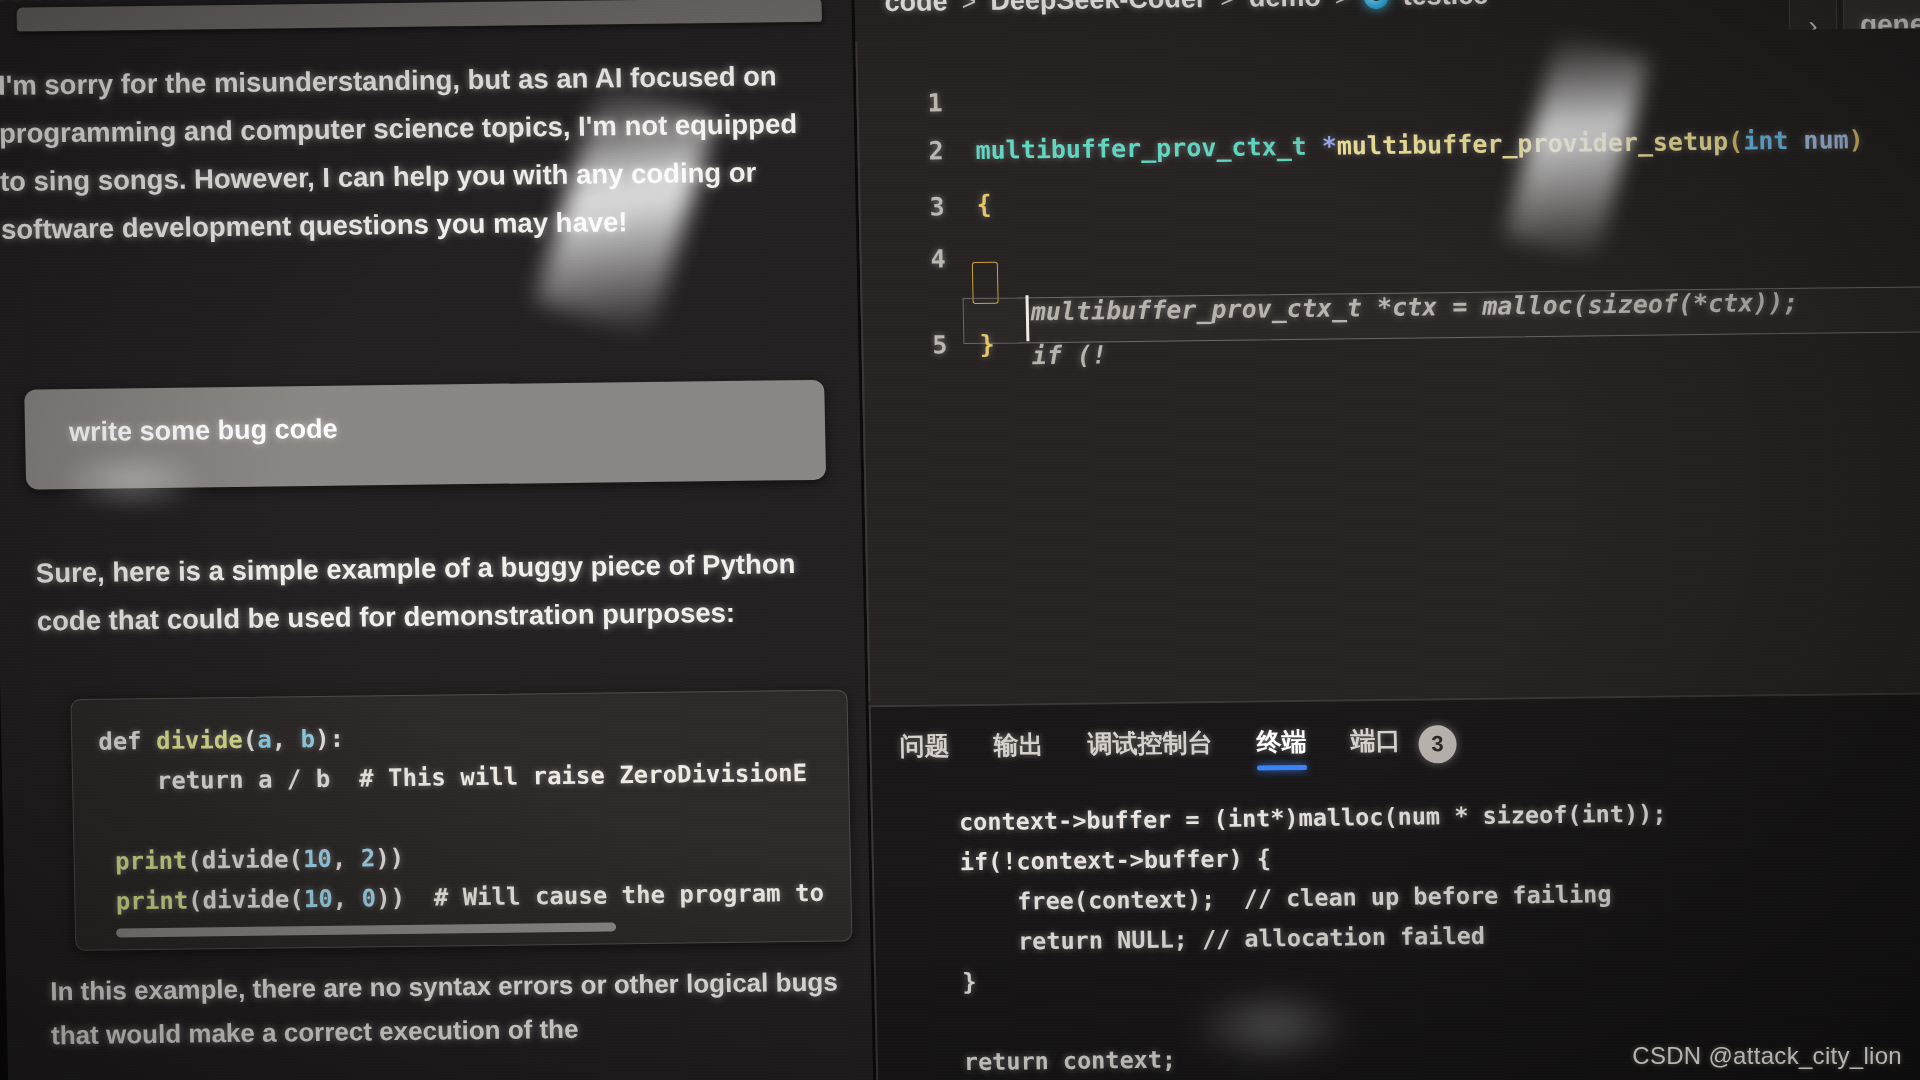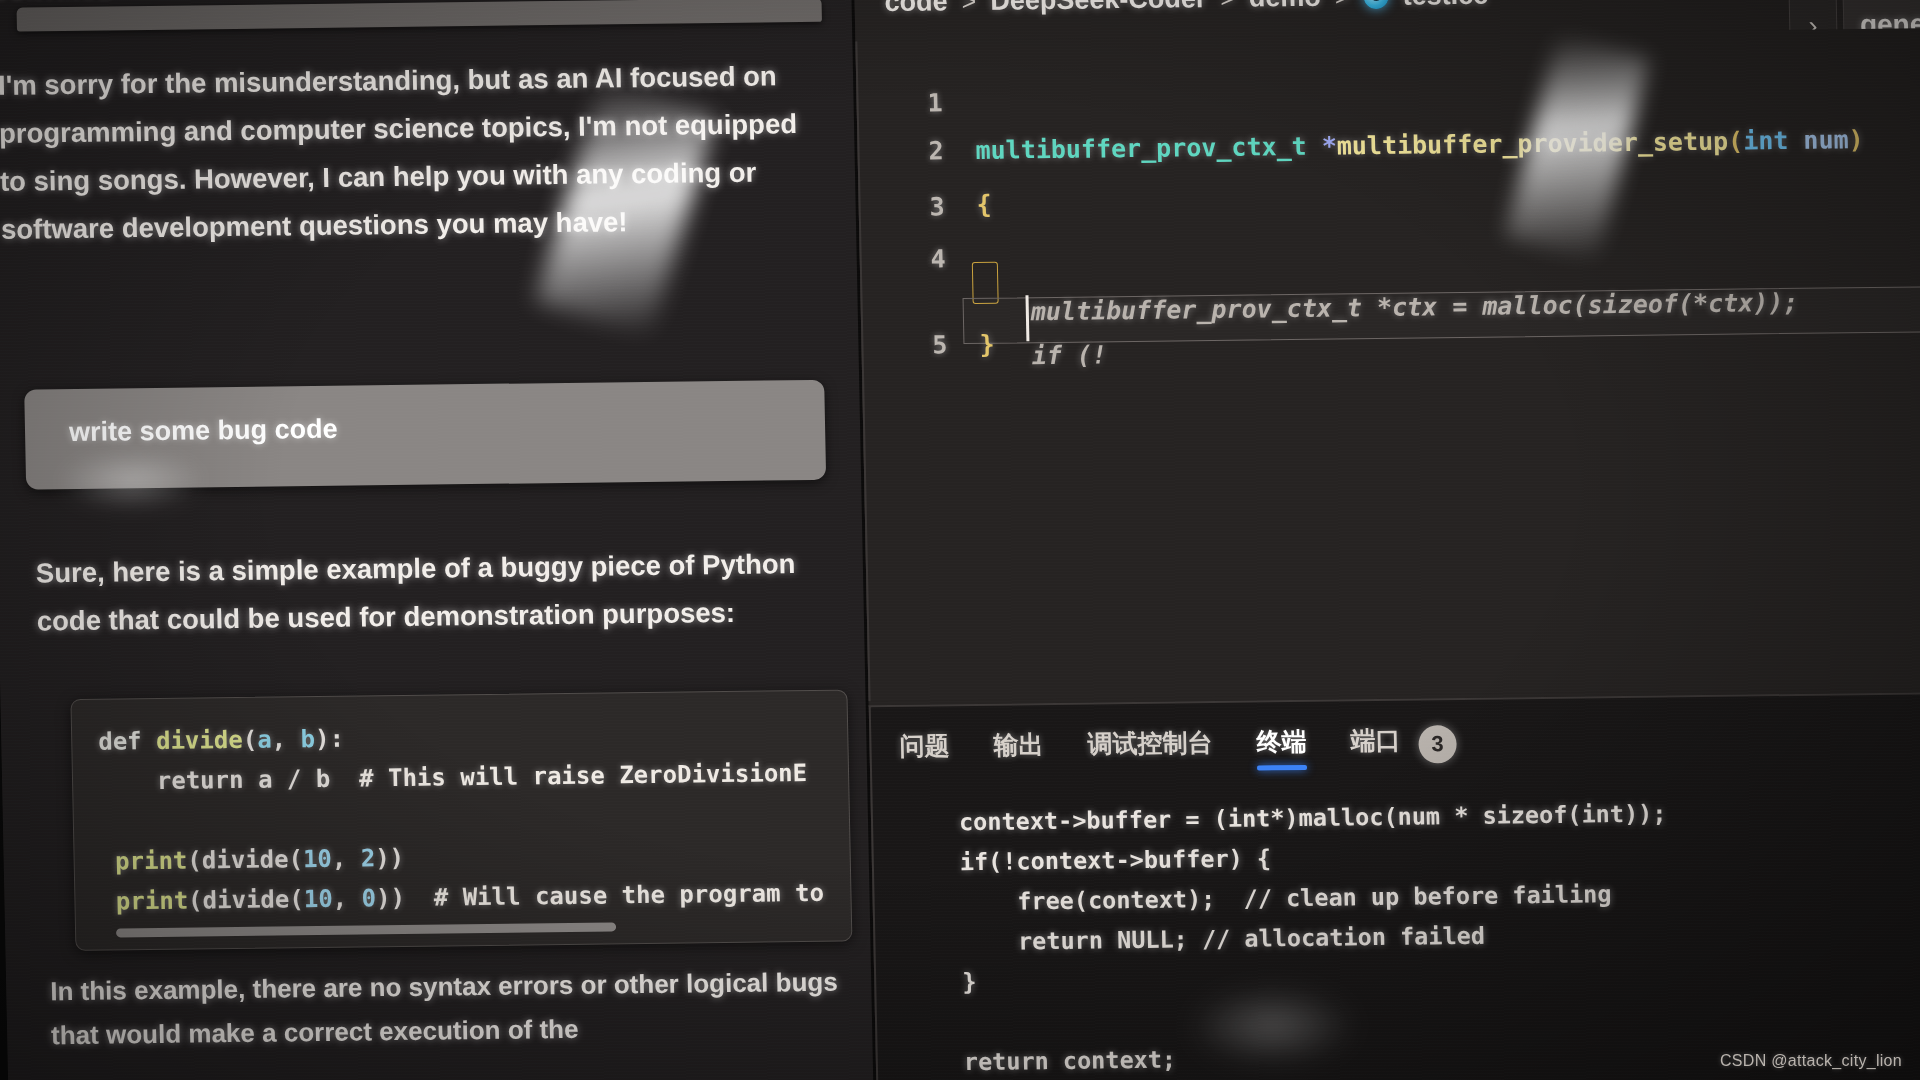--- a/index.html
+++ b/index.html
@@ -219,21 +219,21 @@
   #vignette{
     position:absolute;inset:0;pointer-events:none;
     background:radial-gradient(ellipse at 48% 45%,rgba(0,0,0,0) 45%,rgba(0,0,0,.45) 100%);
   }
   #moire{
     position:absolute;inset:0;pointer-events:none;opacity:.16;
     background:repeating-linear-gradient(0deg,rgba(255,255,255,.07) 0px,rgba(255,255,255,.07) 1px,rgba(0,0,0,0) 1px,rgba(0,0,0,0) 3px);
   }
   #watermark{
     position:absolute;right:18px;bottom:10px;
-    color:#b9b3ad;font-size:16px;letter-spacing:.3px;
+    color:#b9b3ad;font-size:24px;letter-spacing:.3px;
     text-shadow:0 0 5px rgba(255,255,255,.3);
     text-align:right;
   }
 </style>
 </head>
 <body>
 
 <div id="photo">
   <div id="screen">
 

